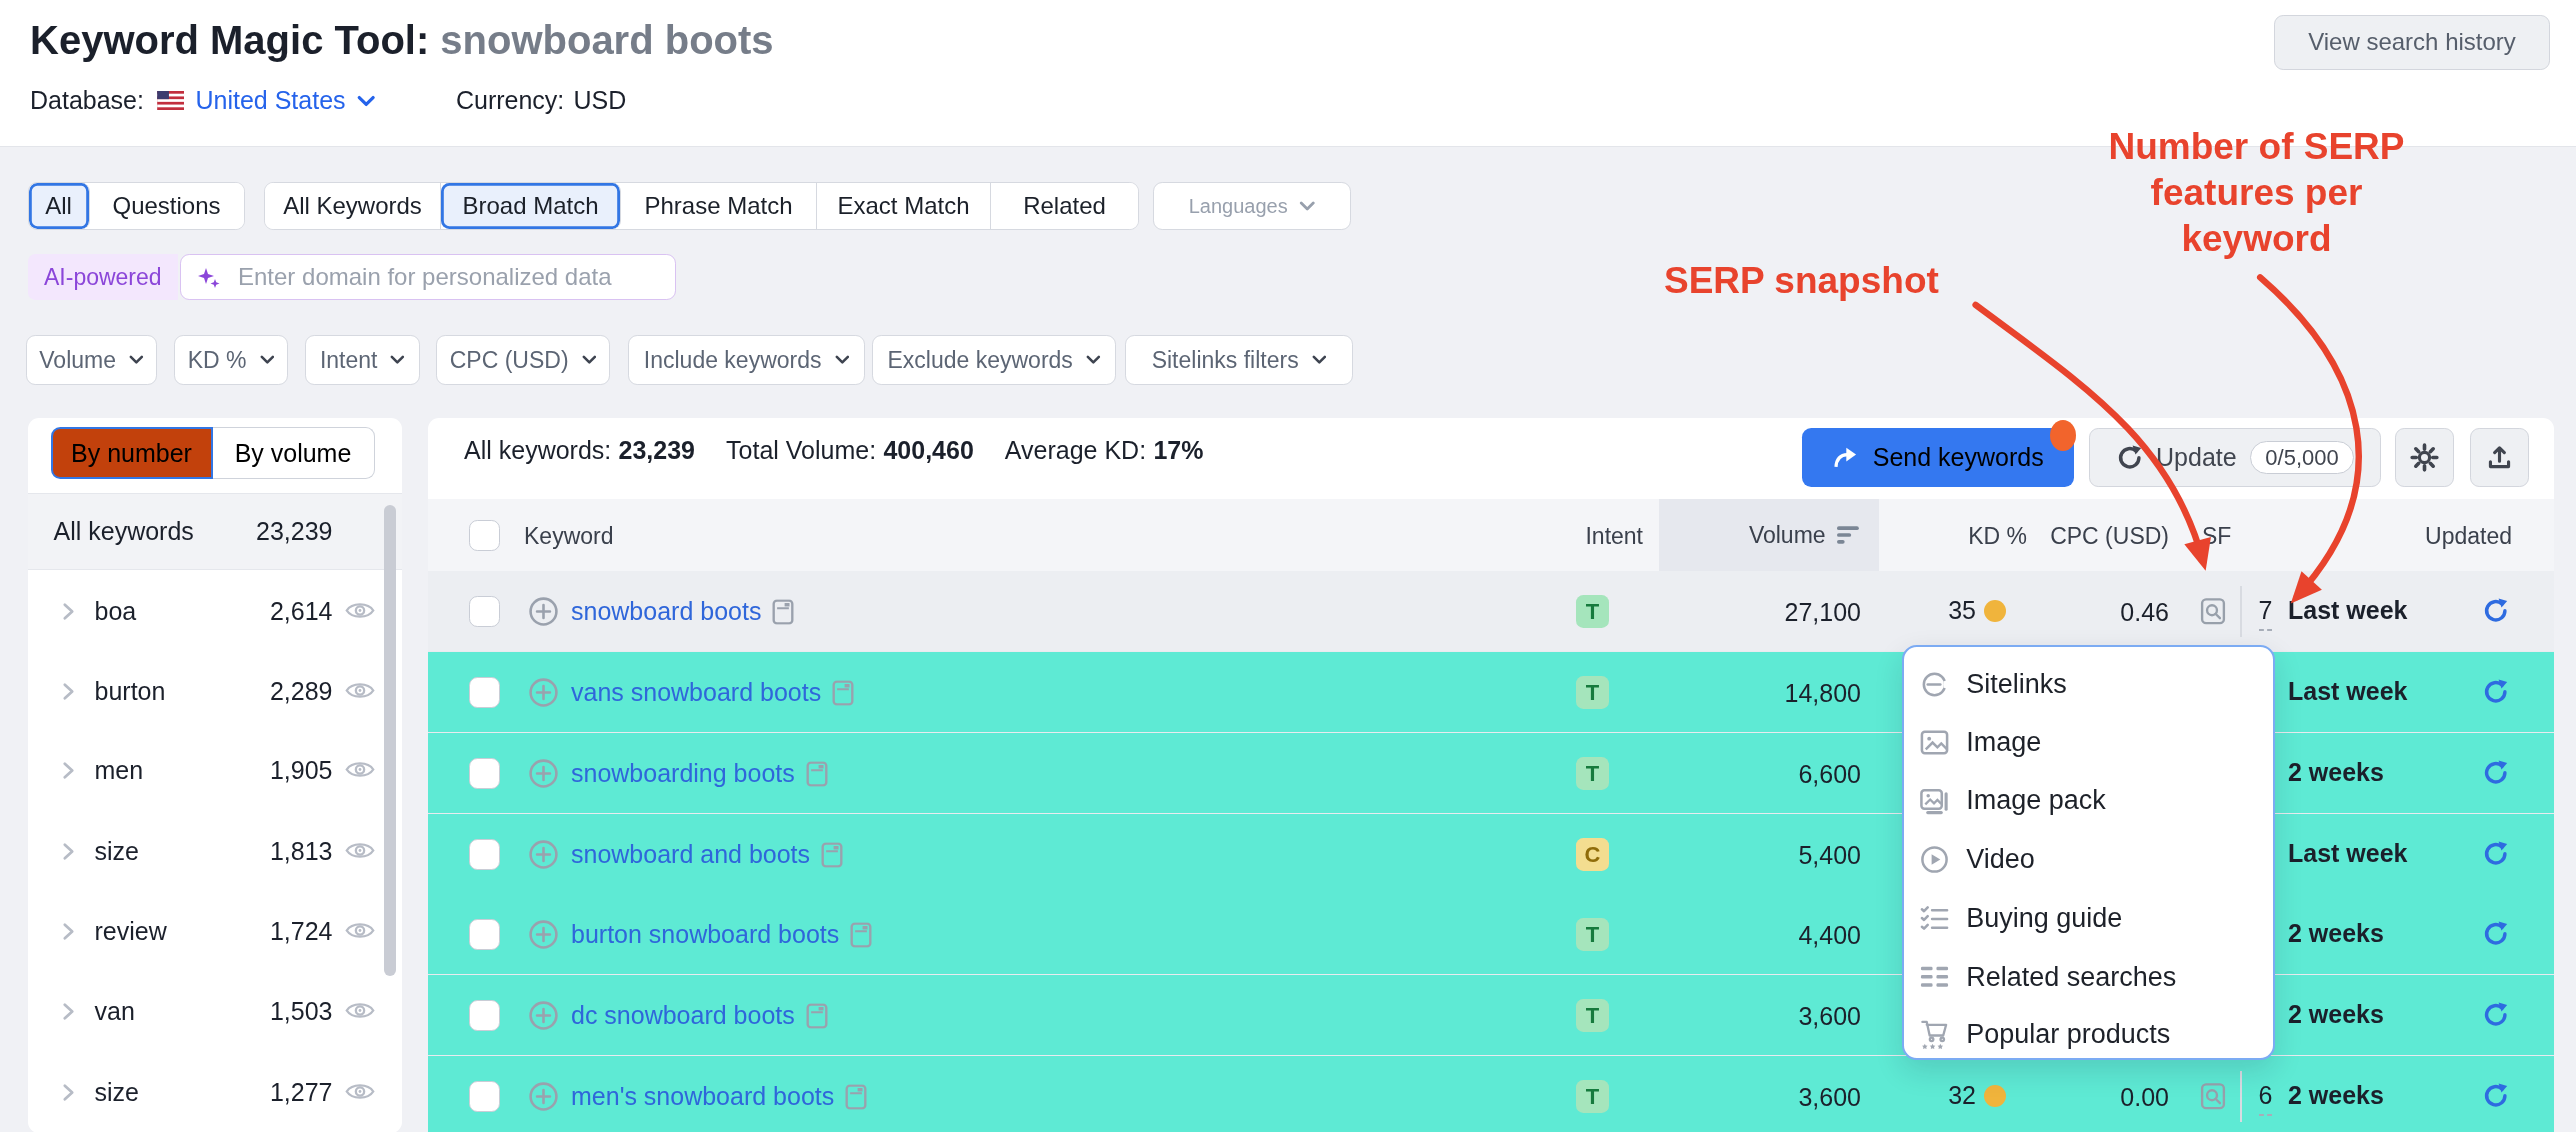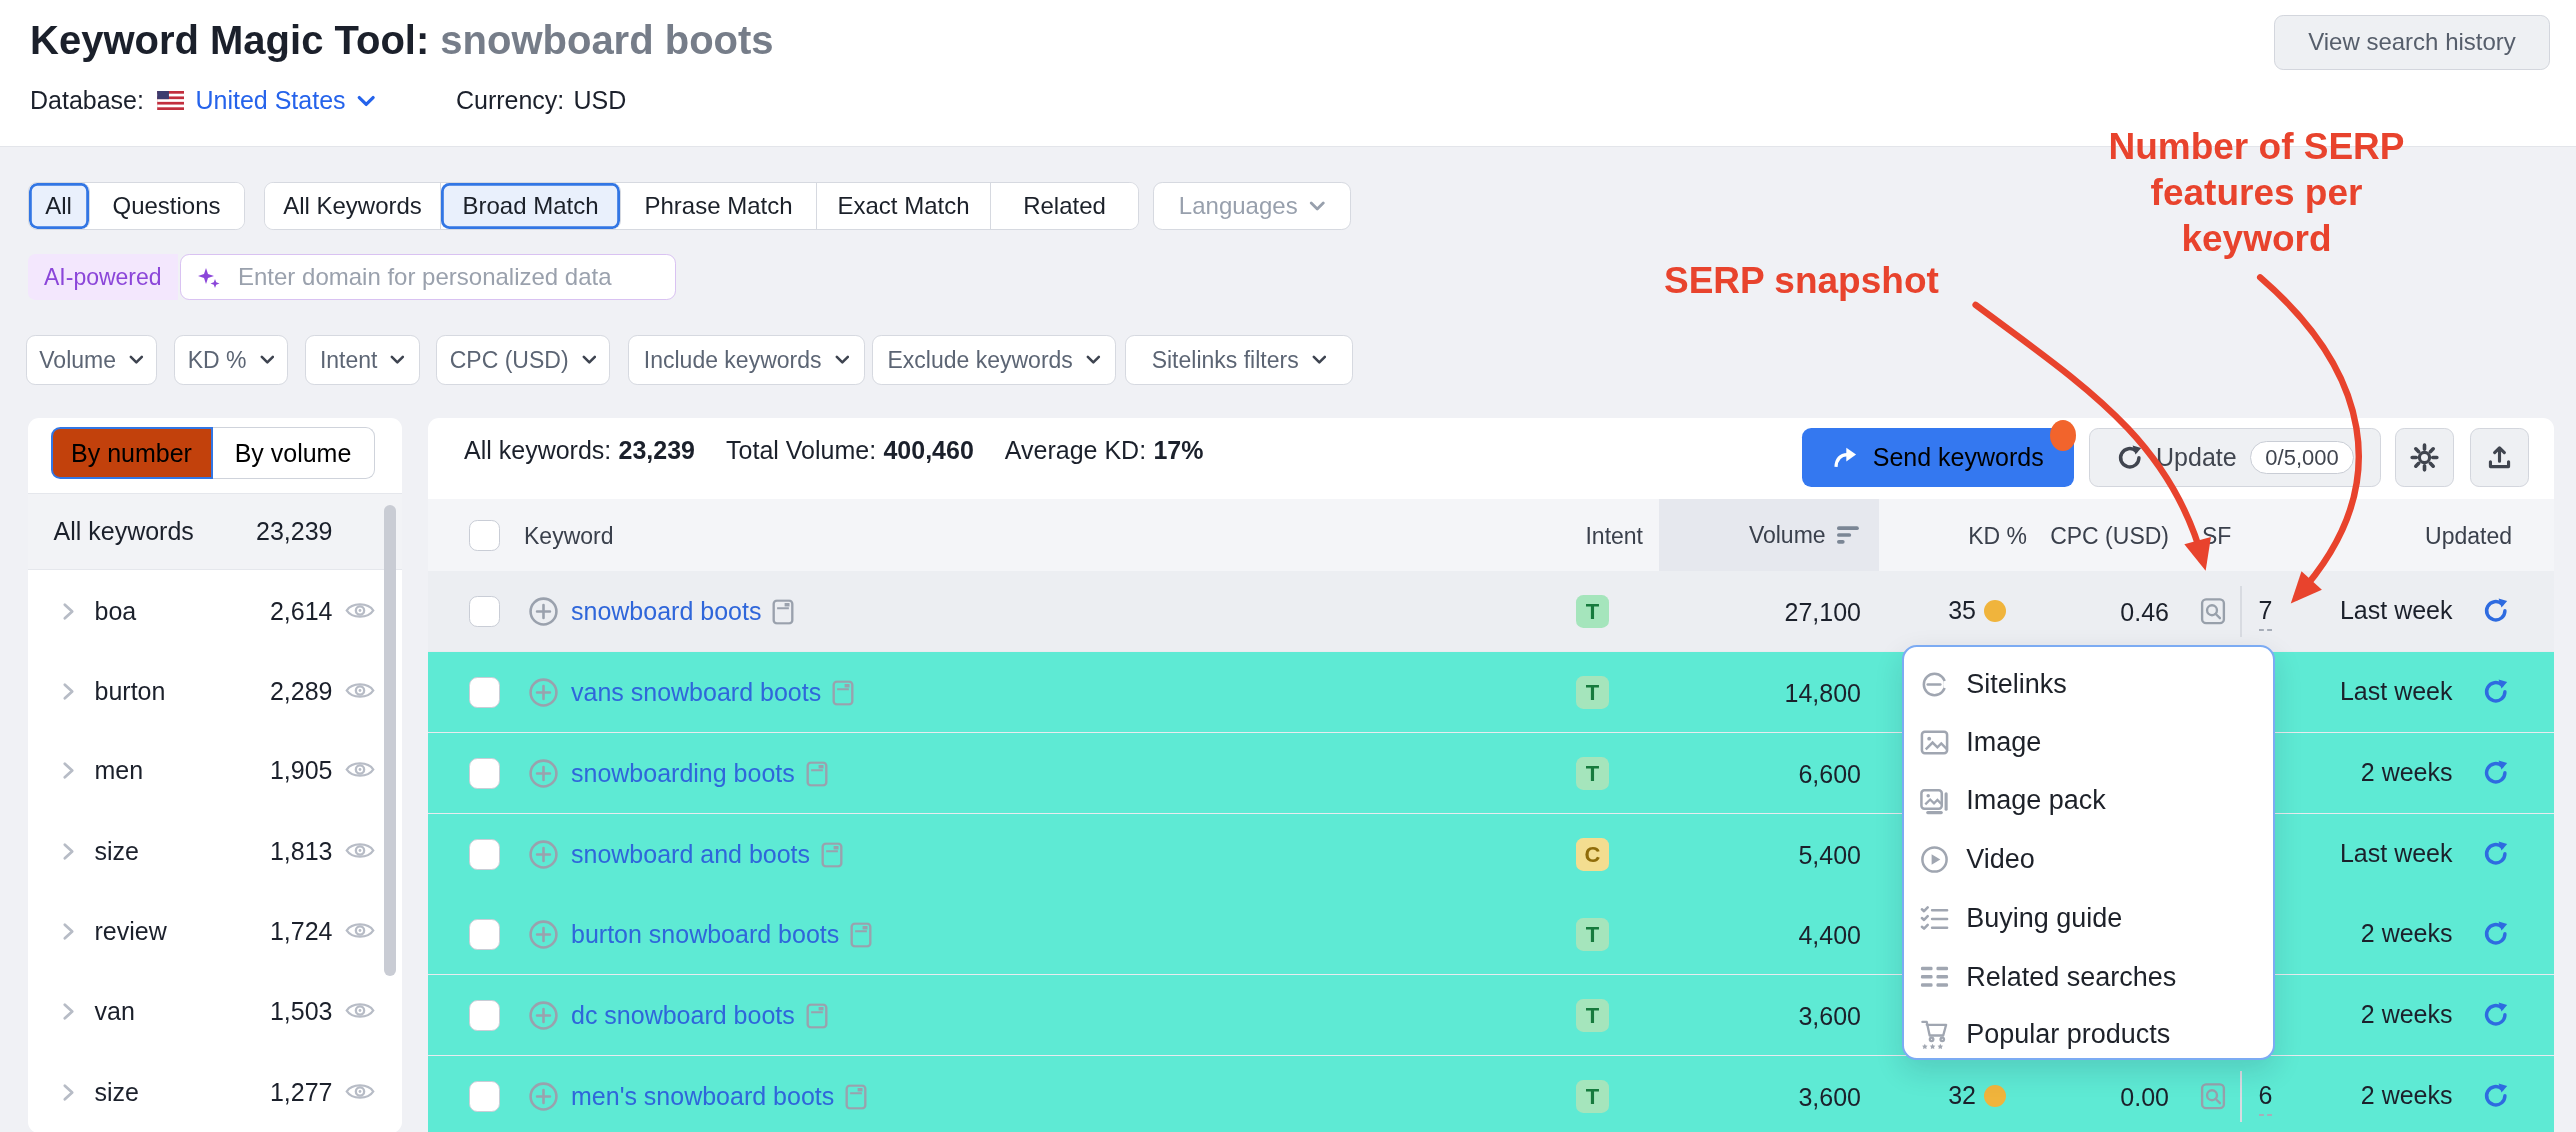--- a/index.html
+++ b/index.html
@@ -14,21 +14,21 @@
          border-radius:9.2px;font-size:24px;color:#565e6b;display:flex;align-items:center;justify-content:center;cursor:pointer;}
   .dbrow{position:absolute;left:30px;top:86px;display:flex;align-items:center;font-size:25px;}
   .dbrow .blue{color:#2563eb;}
   
   .tabgroup{position:absolute;display:flex;height:48px;background:#fff;border:0.9px solid #d6d9e0;border-radius:9.2px;overflow:hidden;box-sizing:border-box;}
   .tab{height:100%;border:none;background:#fff;font-family:inherit;font-size:24px;color:#1b2029;border-right:0.9px solid #d6d9e0;
        display:flex;align-items:center;justify-content:center;cursor:pointer;white-space:nowrap;box-sizing:border-box;}
   .tab:last-child{border-right:none;}
   .tab.sel{background:#e9f0fc;box-shadow:inset 0 0 0 2.8px #3276e4;border-radius:8.3px;}
   .langbtn{position:absolute;left:1153px;top:182px;width:198px;height:48px;background:#fff;border:0.9px solid #d6d9e0;border-radius:9.2px;
-       font-size:24px;color:#98a0ad;display:flex;align-items:center;justify-content:center;gap:11px;cursor:pointer;box-sizing:border-box;}
+       font-size:20px;color:#98a0ad;display:flex;align-items:center;justify-content:center;gap:11px;cursor:pointer;box-sizing:border-box;}
   
   .aibadge{position:absolute;left:27.5px;top:254px;height:46px;padding:0 16.5px;background:#f3e7fd;border-radius:7.3px 0 0 7.3px;
        display:flex;align-items:center;font-size:23px;color:#8b46d9;}
   .aiinput{position:absolute;left:180px;top:254px;width:496px;height:46px;box-sizing:border-box;border:1.8px solid #d9c2f2;border-radius:9.2px;
        background:#fff;font-family:inherit;font-size:24px;color:#1b202b;padding:0 14.7px 0 57px;outline:none;}
   .aiinput::placeholder{color:#9aa1ad;}
   
   .chip{position:absolute;top:335px;height:50px;background:#fff;border:0.9px solid #d6d9e0;border-radius:9.2px;box-sizing:border-box;
        font-size:23px;color:#5c6574;display:flex;align-items:center;justify-content:center;gap:13px;cursor:pointer;white-space:nowrap;}
   .chip svg{color:#3e4450;}
@@ -61,21 +61,21 @@
   .kw{color:#2f66da;font-size:25px;text-decoration:none;cursor:pointer;white-space:nowrap;}
   .badge{width:33px;height:33px;border-radius:7.3px;display:flex;align-items:center;justify-content:center;font-size:22px;font-weight:bold;}
   .badge.t{background:#a5e5bc;color:#167a3d;}
   .badge.c{background:#f3dd90;color:#8f6c0a;}
   .num{font-size:25px;text-align:right;display:inline-block;white-space:nowrap;}
   .dot{width:22px;height:22px;border-radius:50%;background:#f0b43c;display:inline-block;}
   .kdwrap{display:flex;align-items:center;justify-content:flex-end;gap:8px;width:147px;}
   .vdiv{width:1.8px;height:51px;background:#d8dbe1;}
   .sf{font-size:25px;width:37px;text-align:center;}
   .sf i{font-style:normal;border-bottom:2.8px dashed #a7adb8;padding-bottom:4.6px;}
-  .updwrap{display:flex;align-items:center;justify-content:flex-end;gap:29px;width:221px;}
+  .updwrap{display:flex;align-items:center;justify-content:space-between;gap:0;width:221px;font-weight:bold;}
   .updwrap span{font-size:25px;white-space:nowrap;}
   
   .popup{position:absolute;left:1902px;top:645px;width:373px;height:415px;background:#fff;border:2.8px solid #7cabf3;border-radius:14.7px;
        box-shadow:0 11px 29px rgba(20,30,60,.14);box-sizing:border-box;z-index:5;}
   .pitem{position:absolute;left:0;width:100%;height:39px;display:flex;align-items:center;gap:16.5px;padding-left:14.7px;box-sizing:border-box;cursor:pointer;}
   .pitem span{font-size:27px;color:#1d2129;}
   .pitem svg{color:#a0a6b1;flex:0 0 auto;}
   
   .anno{position:absolute;font-size:37px;font-weight:bold;color:#e8432d;z-index:10;white-space:nowrap;}
   .anno.center{text-align:center;white-space:normal;line-height:46px;}

